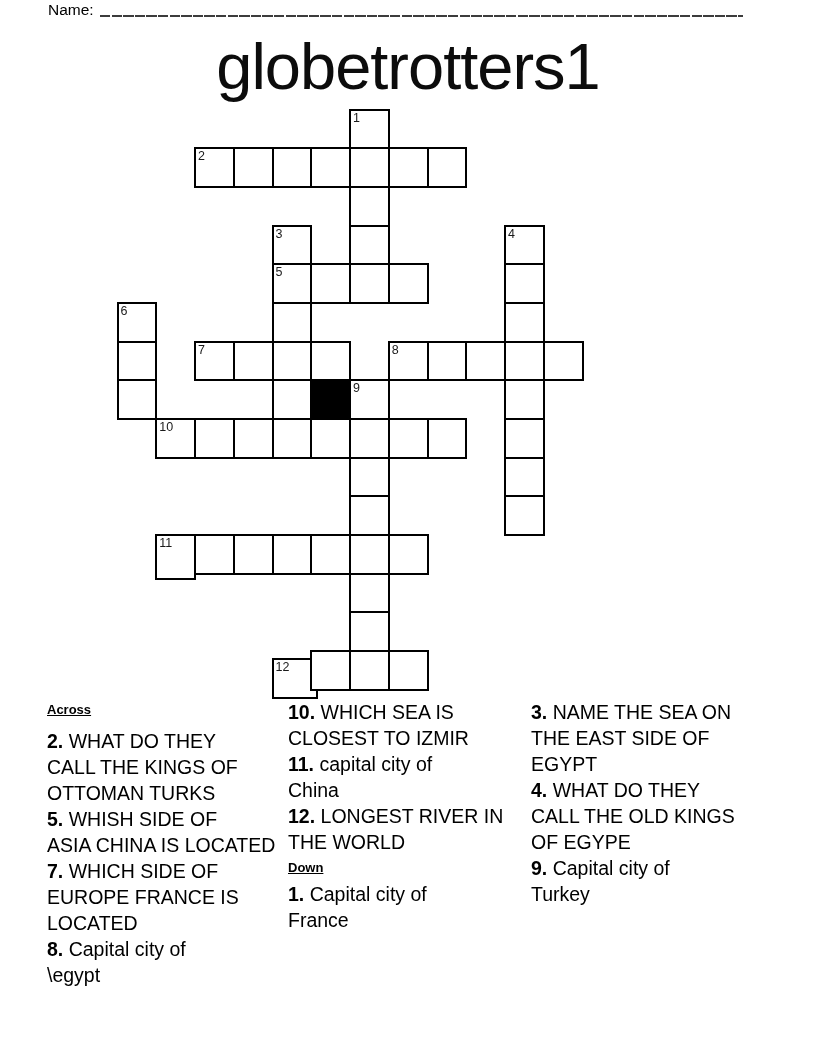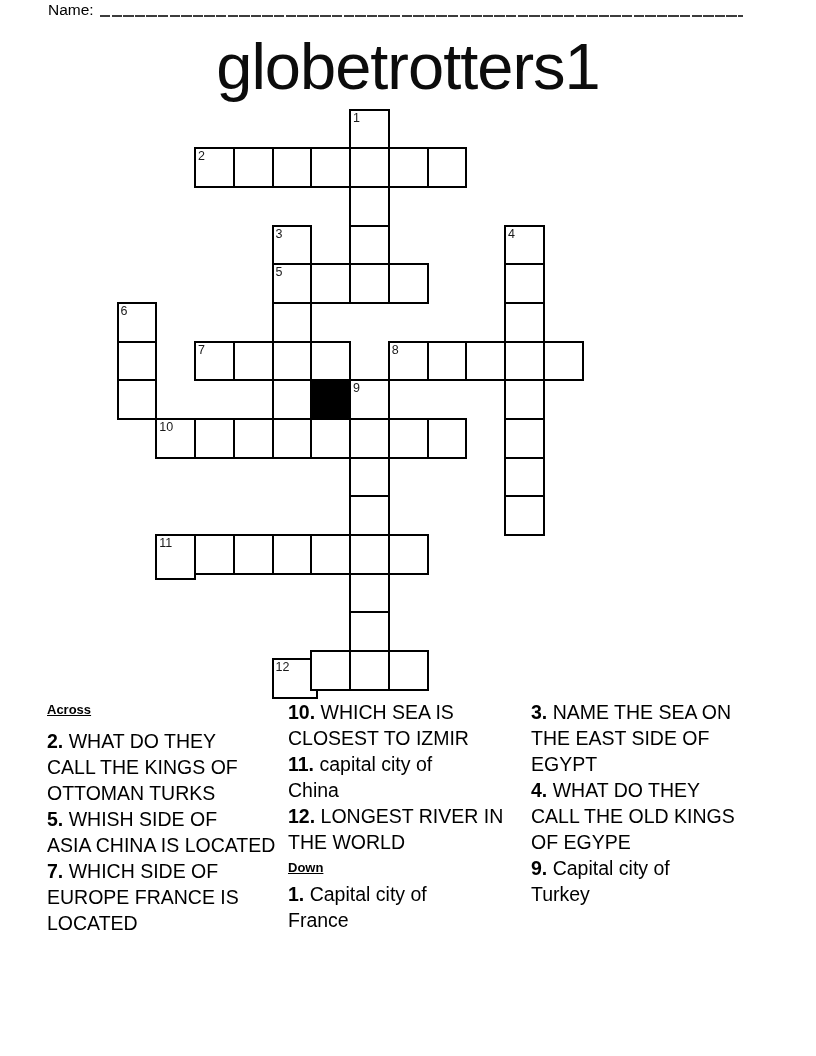--- a/index.html
+++ b/index.html
@@ -144,20 +144,22 @@
   <div class="clue-col col1">
     <div class="clue-heading">Across</div>
     <div class="clue"><b class="cnum">2.</b> <span>WHAT DO THEY
 CALL THE KINGS OF
 OTTOMAN TURKS</span></div>
     <div class="clue"><b class="cnum">5.</b> <span>WHISH SIDE OF
 ASIA CHINA IS LOCATED</span></div>
     <div class="clue"><b class="cnum">7.</b> <span>WHICH SIDE OF
 EUROPE FRANCE IS
 LOCATED</span></div>
+    <div class="clue"><b class="cnum">8.</b> <span>Capital city of
+\egypt</span></div>
   </div>
 
   <div class="clue-col col2">
     <div class="clue"><b class="cnum">10.</b> <span>WHICH SEA IS
 CLOSEST TO IZMIR</span></div>
     <div class="clue"><b class="cnum">11.</b> <span>capital city of
 China</span></div>
     <div class="clue"><b class="cnum">12.</b> <span>LONGEST RIVER IN
 THE WORLD</span></div>
     <div class="clue-heading mid">Down</div>

